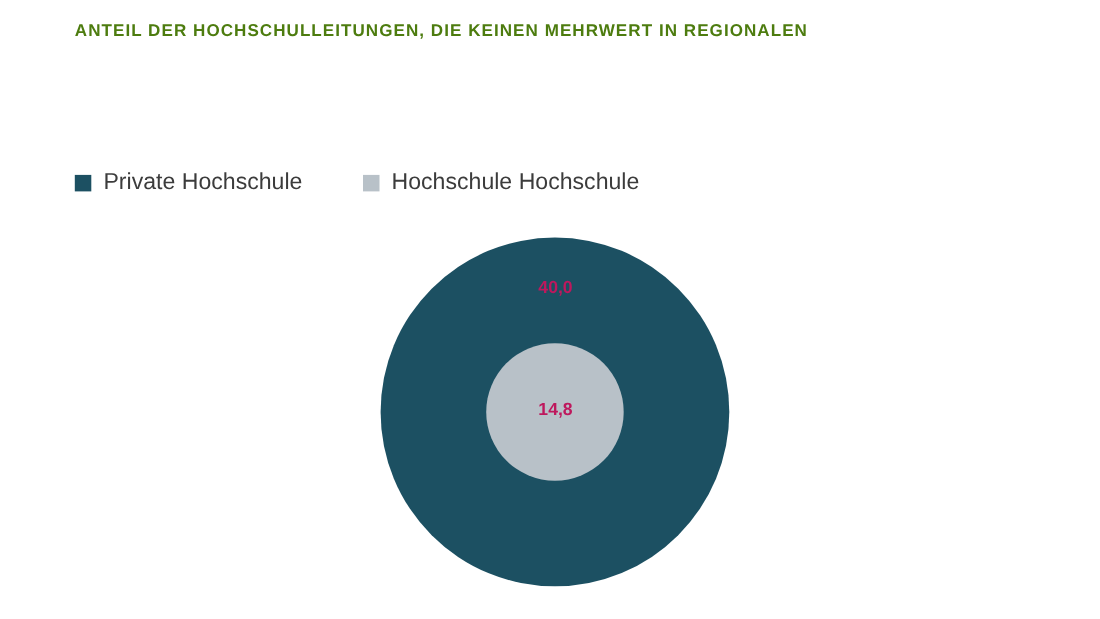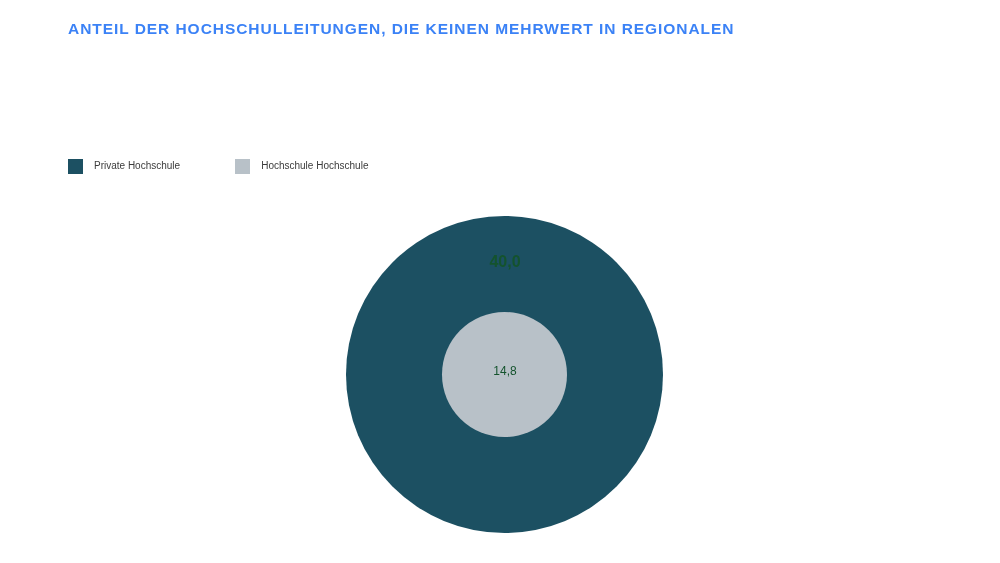--- a/index.html
+++ b/index.html
@@ -16,21 +16,21 @@
   }
 
   
   .title-block {
     position: absolute;
     left: 68px;
     top: 16px;
     width: 830px;
   }
   .title-line {
-    color: #3b82f6;
+    color: #4d7c0f;
     font-size: 15.5px;
     font-weight: bold;
     letter-spacing: 0.95px;
     line-height: 26px;
     text-transform: uppercase;
     white-space: nowrap;
   }
 
   
   .legend {
@@ -48,21 +48,21 @@
     margin-left: 55px;
   }
   .legend-swatch {
     width: 15px;
     height: 15px;
     flex: 0 0 auto;
   }
   .legend-label {
     margin-left: 11px;
     color: #3c3c3c;
-    font-size: 10px;
+    font-size: 21px;
     font-weight: normal;
     line-height: 18px;
     white-space: nowrap;
   }
 
   
   .chart-area {
     position: absolute;
     left: 0;
     top: 0;
@@ -80,37 +80,37 @@
     height: 317px;
   }
   .bubble-inner {
     left: 442px;
     top: 312px;
     width: 125px;
     height: 125px;
   }
   .bubble-label {
     position: absolute;
-    color: #14532d;
+    color: #be185d;
     font-weight: bold;
     text-align: center;
     white-space: nowrap;
   }
   .label-outer {
     left: 405px;
     top: 253px;
     width: 200px;
     font-size: 16px;
   }
   .label-inner {
     left: 405px;
     top: 364px;
     width: 200px;
-    font-size: 12px;
-    font-weight: normal;
+    font-size: 16px;
+    font-weight: bold;
   }
 </style>
 </head>
 <body>
 
 <div class="title-block">
   <div class="title-line">ANTEIL DER HOCHSCHULLEITUNGEN, DIE KEINEN MEHRWERT IN REGIONALEN</div>
 </div>
 
 <div class="legend">

